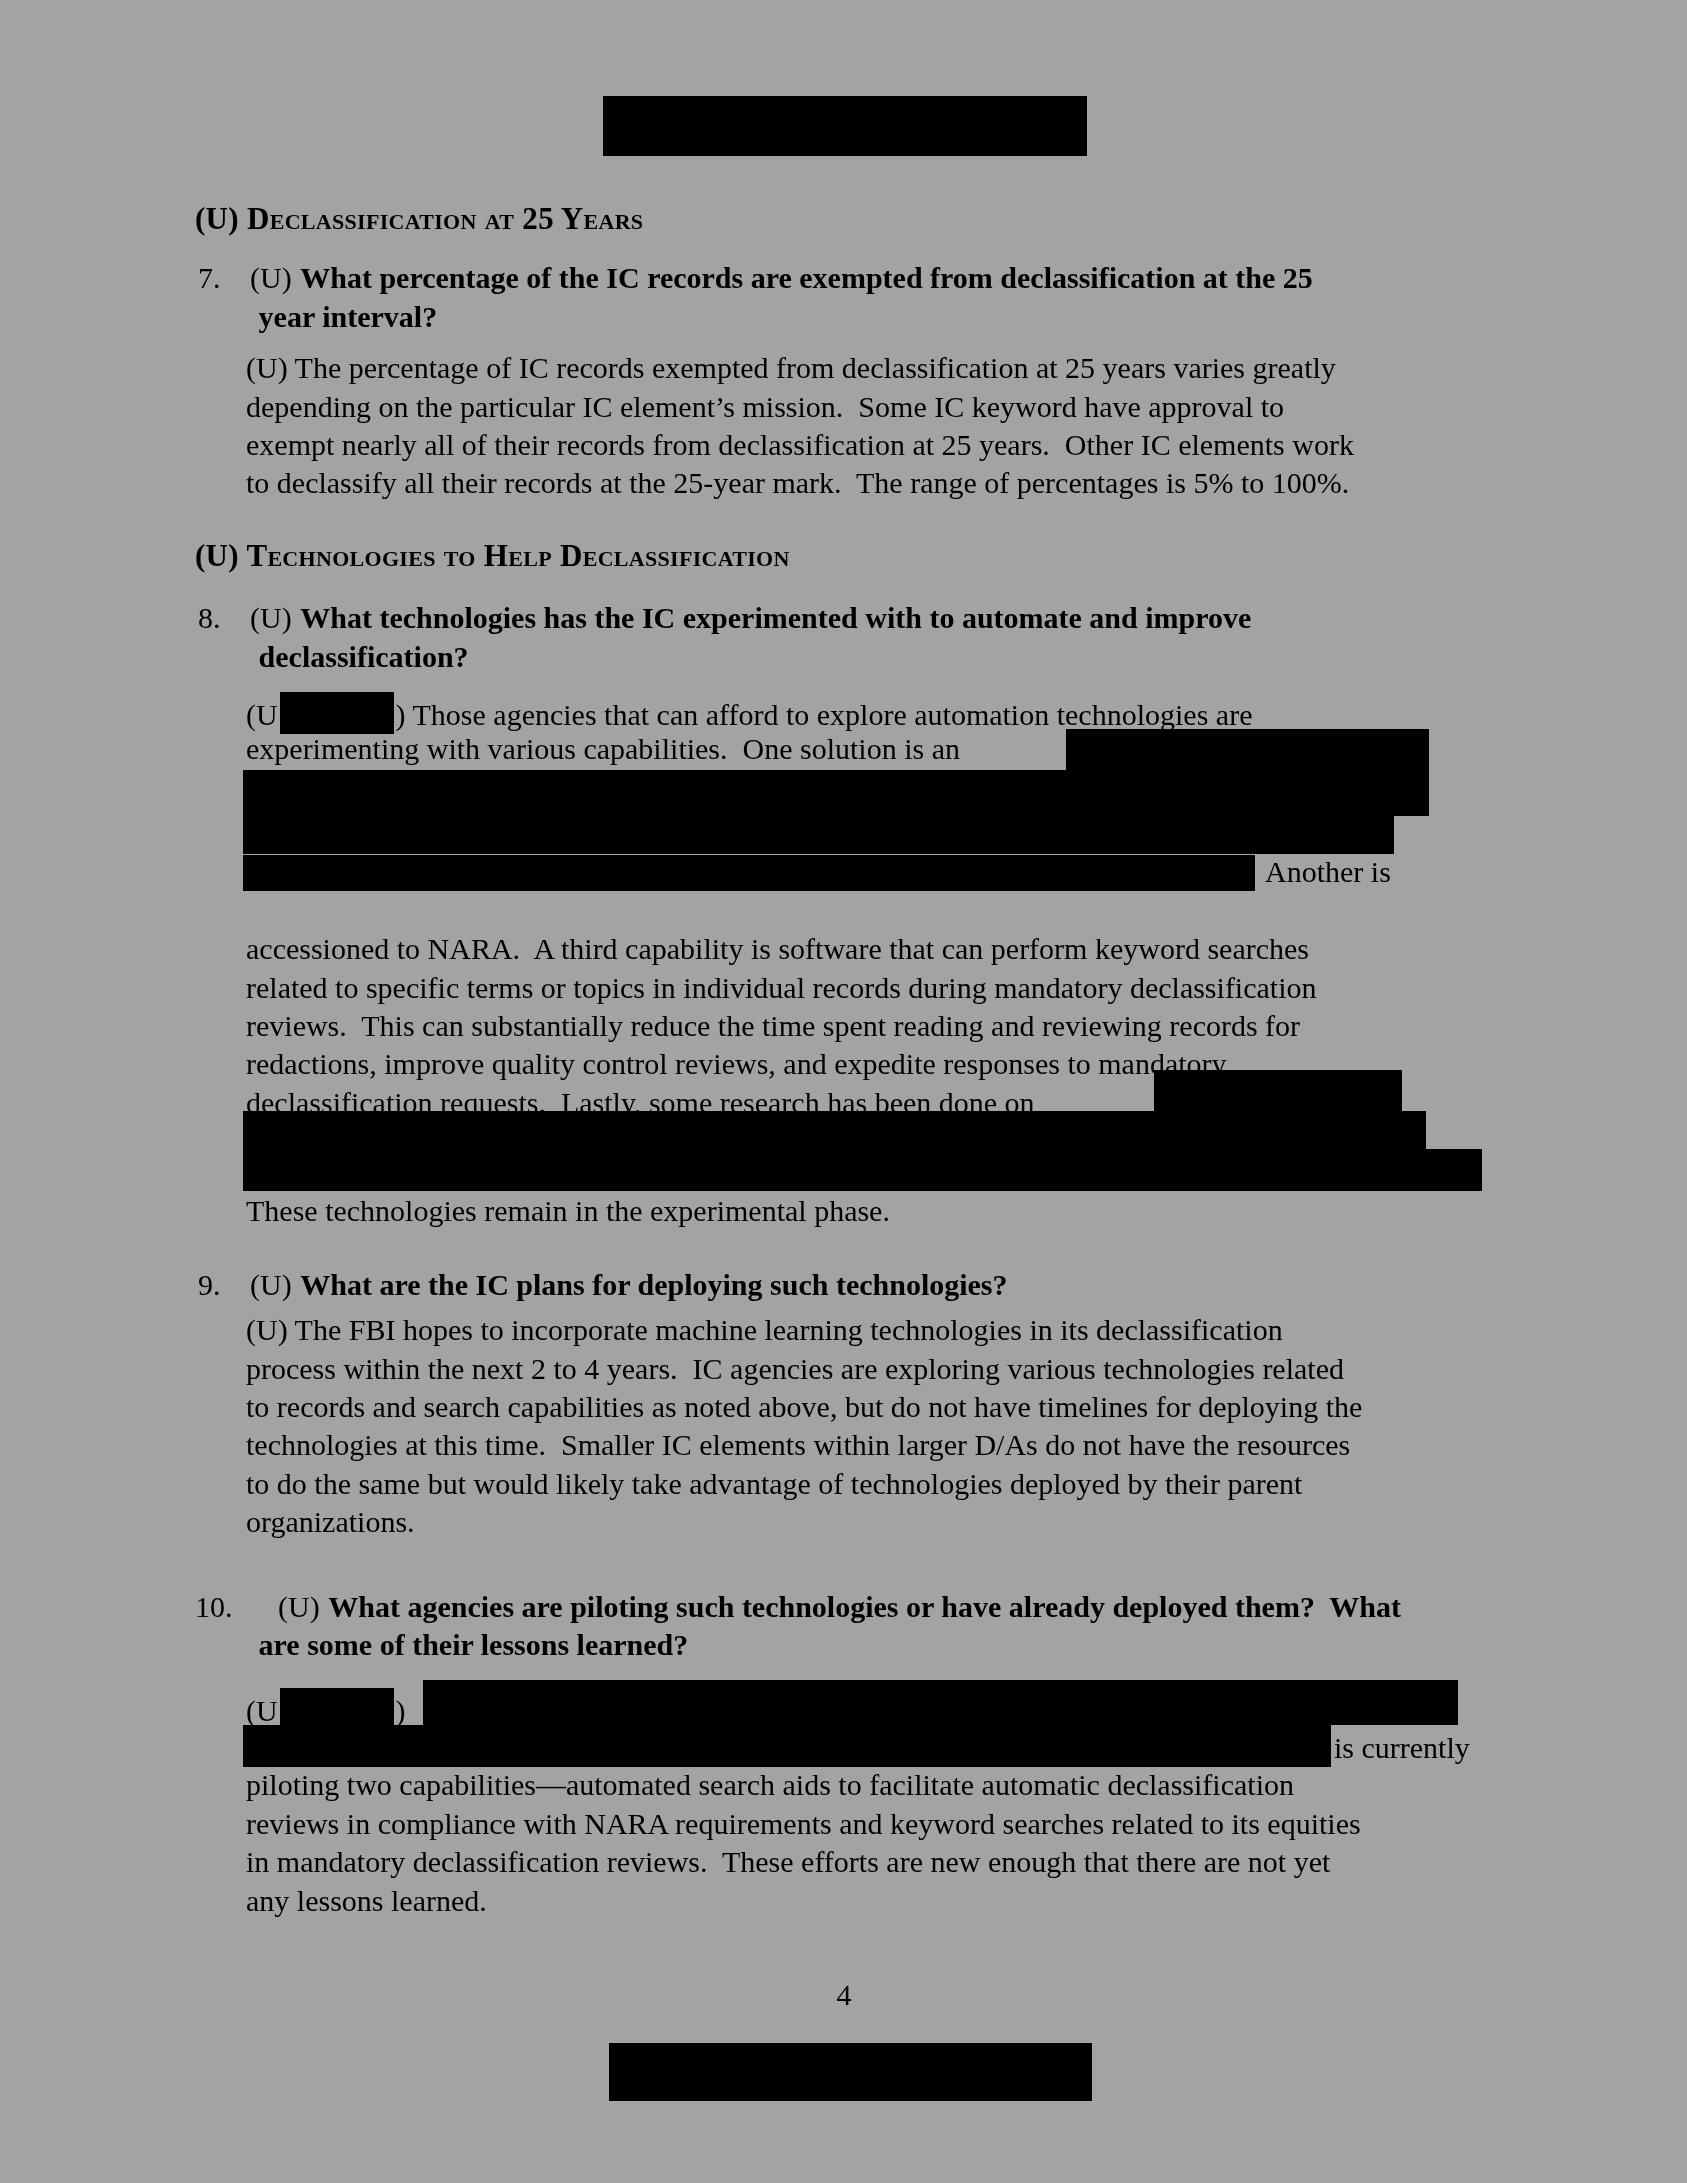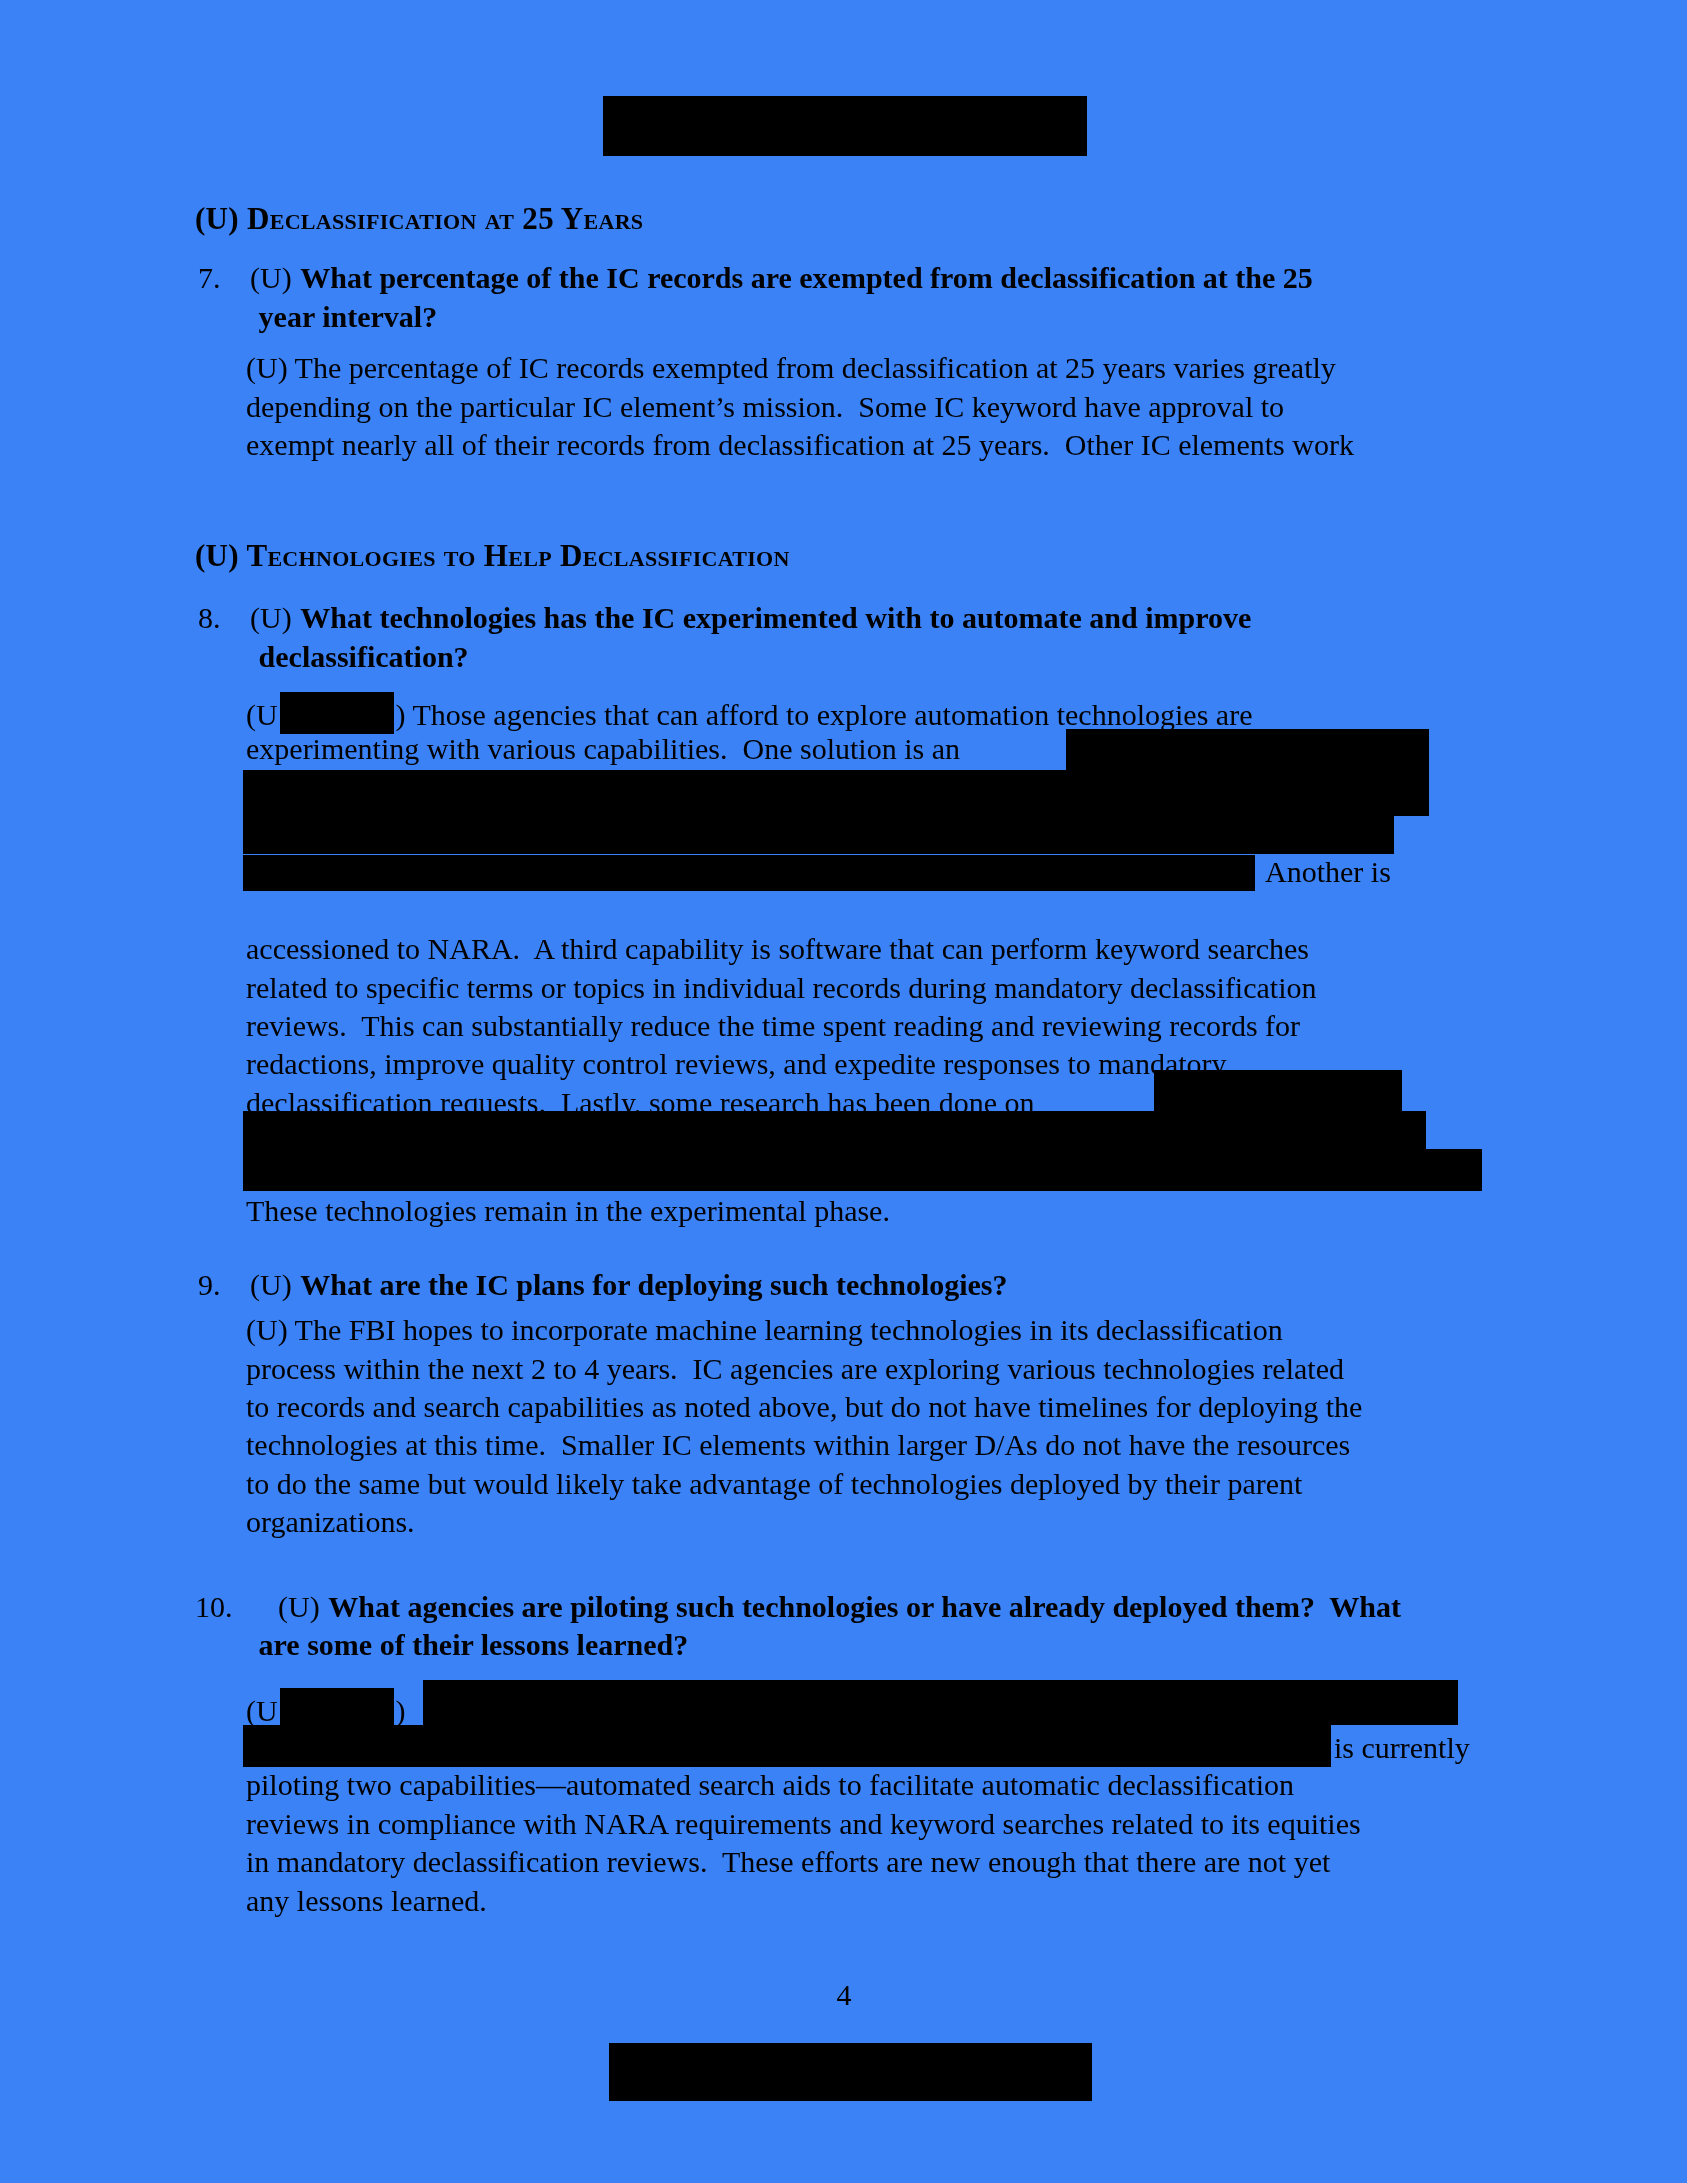--- a/index.html
+++ b/index.html
@@ -1,19 +1,19 @@
 <!DOCTYPE html>
 <html style="font-size:10.6px"><head>
 <meta charset="utf-8">
 <style>
   html,body{margin:0;padding:0;background:#888;}
   .page{
     position:relative;
     width:1687px;height:2183px;
-    background:#3b82f6;
+    background:#a3a3a3;
     font-family:"Liberation Serif","DejaVu Serif",serif;
     font-size:30px;color:#000;
     overflow:hidden;
   }
   .abs{position:absolute;white-space:pre;line-height:38px;}
   .heading{
     font-weight:bold;
     font-variant-caps:small-caps;
     font-size:31px;
     letter-spacing:0.3px;
@@ -36,20 +36,21 @@
 
   <div class="abs heading" style="left:195px;top:200px">(U) Declassification at 25 Years</div>
 
   <div class="abs qnum" style="left:198px;top:259px">7.</div>
   <div class="abs qtext" style="left:250px;top:259px"><span>(U)</span><b>What percentage of the IC records are exempted from declassification at the 25</b></div>
   <div class="abs qtext" style="left:250px;top:298px"><b>year interval?</b></div>
 
   <div class="abs" style="left:246px;top:349px">(U) The percentage of IC records exempted from declassification at 25 years varies greatly</div>
   <div class="abs" style="left:246px;top:388px">depending on the particular IC element’s mission.  Some IC keyword have approval to</div>
   <div class="abs" style="left:246px;top:426px">exempt nearly all of their records from declassification at 25 years.  Other IC elements work</div>
+  <div class="abs" style="left:246px;top:464px">to declassify all their records at the 25-year mark.  The range of percentages is 5% to 100%.</div>
 
   <div class="abs heading" style="left:195px;top:537px">(U) Technologies to Help Declassification</div>
 
   <div class="abs qnum" style="left:198px;top:599px">8.</div>
   <div class="abs qtext" style="left:250px;top:599px"><span>(U)</span><b>What technologies has the IC experimented with to automate and improve</b></div>
   <div class="abs qtext" style="left:250px;top:638px"><b>declassification?</b></div>
 
   <div class="abs" style="left:246px;top:730px">experimenting with various capabilities.  One solution is an</div>
   <div class="abs" style="left:246px;top:692px"><span>(U</span><span class="rinline"></span><span>) Those agencies that can afford to explore automation technologies are</span></div>
 

